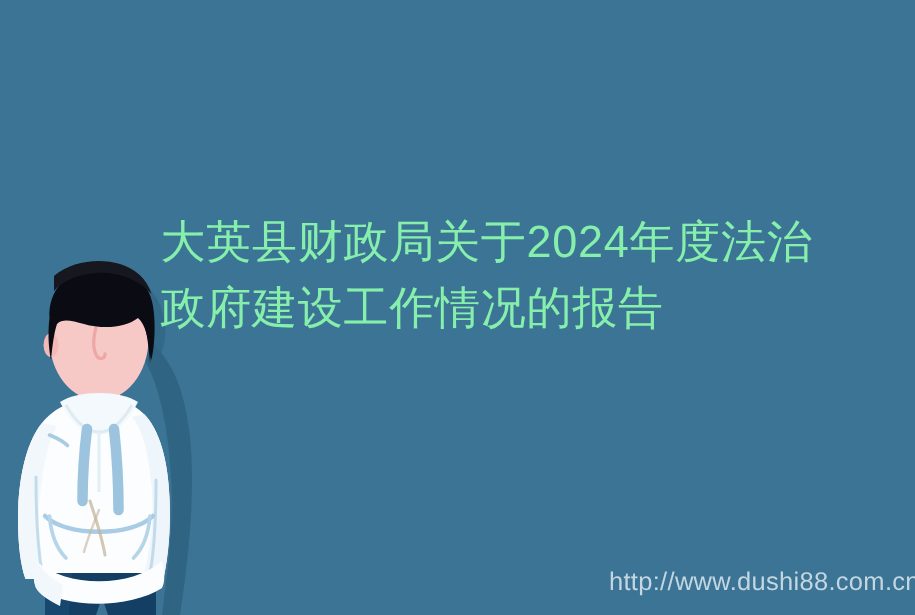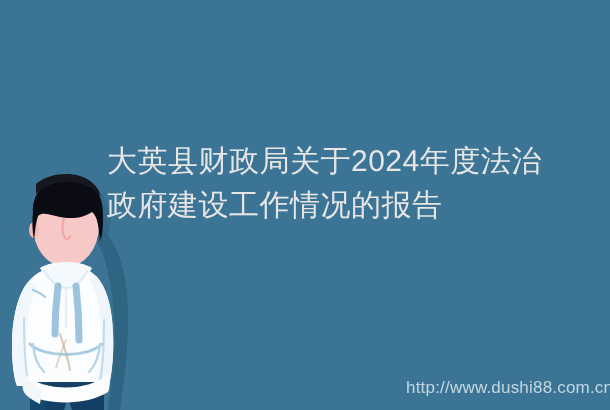--- a/index.html
+++ b/index.html
@@ -14,21 +14,21 @@
     overflow: hidden;
     font-family: "Liberation Sans", "DejaVu Sans", sans-serif;
     background: #3b7494;
   }
   
   #title {
     position: absolute;
     left: 107px;
     top: 140px;
     width: 450px;
-    color: #e5e5e5;
+    color: #86efac;
     font-size: 30px;
     line-height: 44px;
     letter-spacing: 0.5px;
     font-weight: 400;
     white-space: pre-line;
     text-rendering: geometricPrecision;
   }
   
   #watermark {
     position: absolute;

